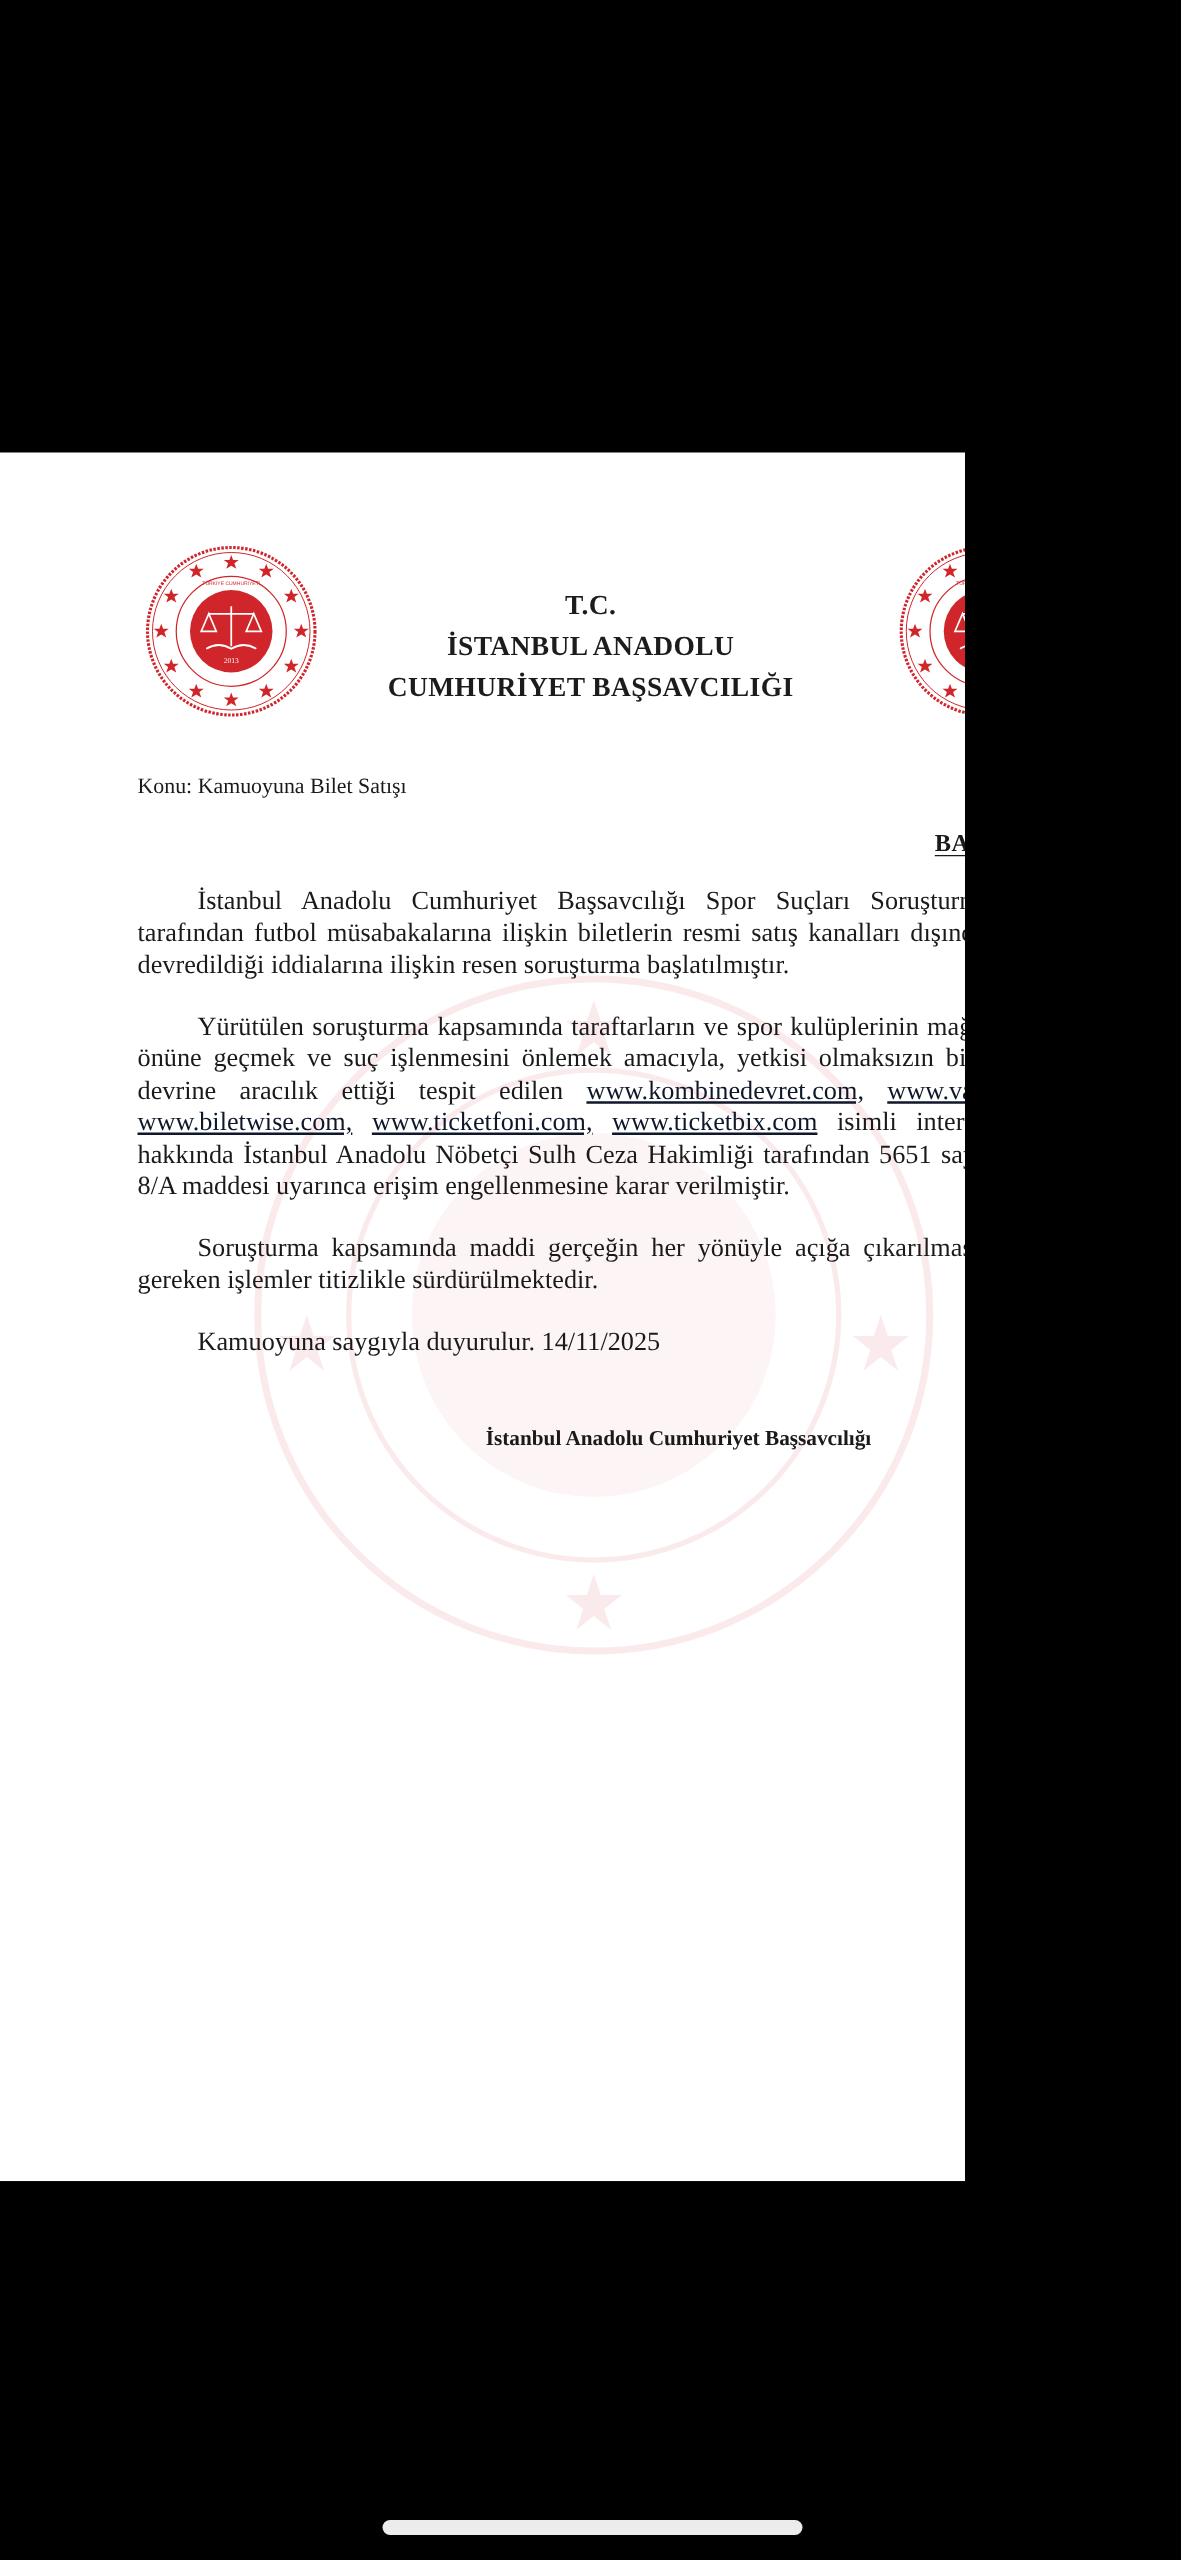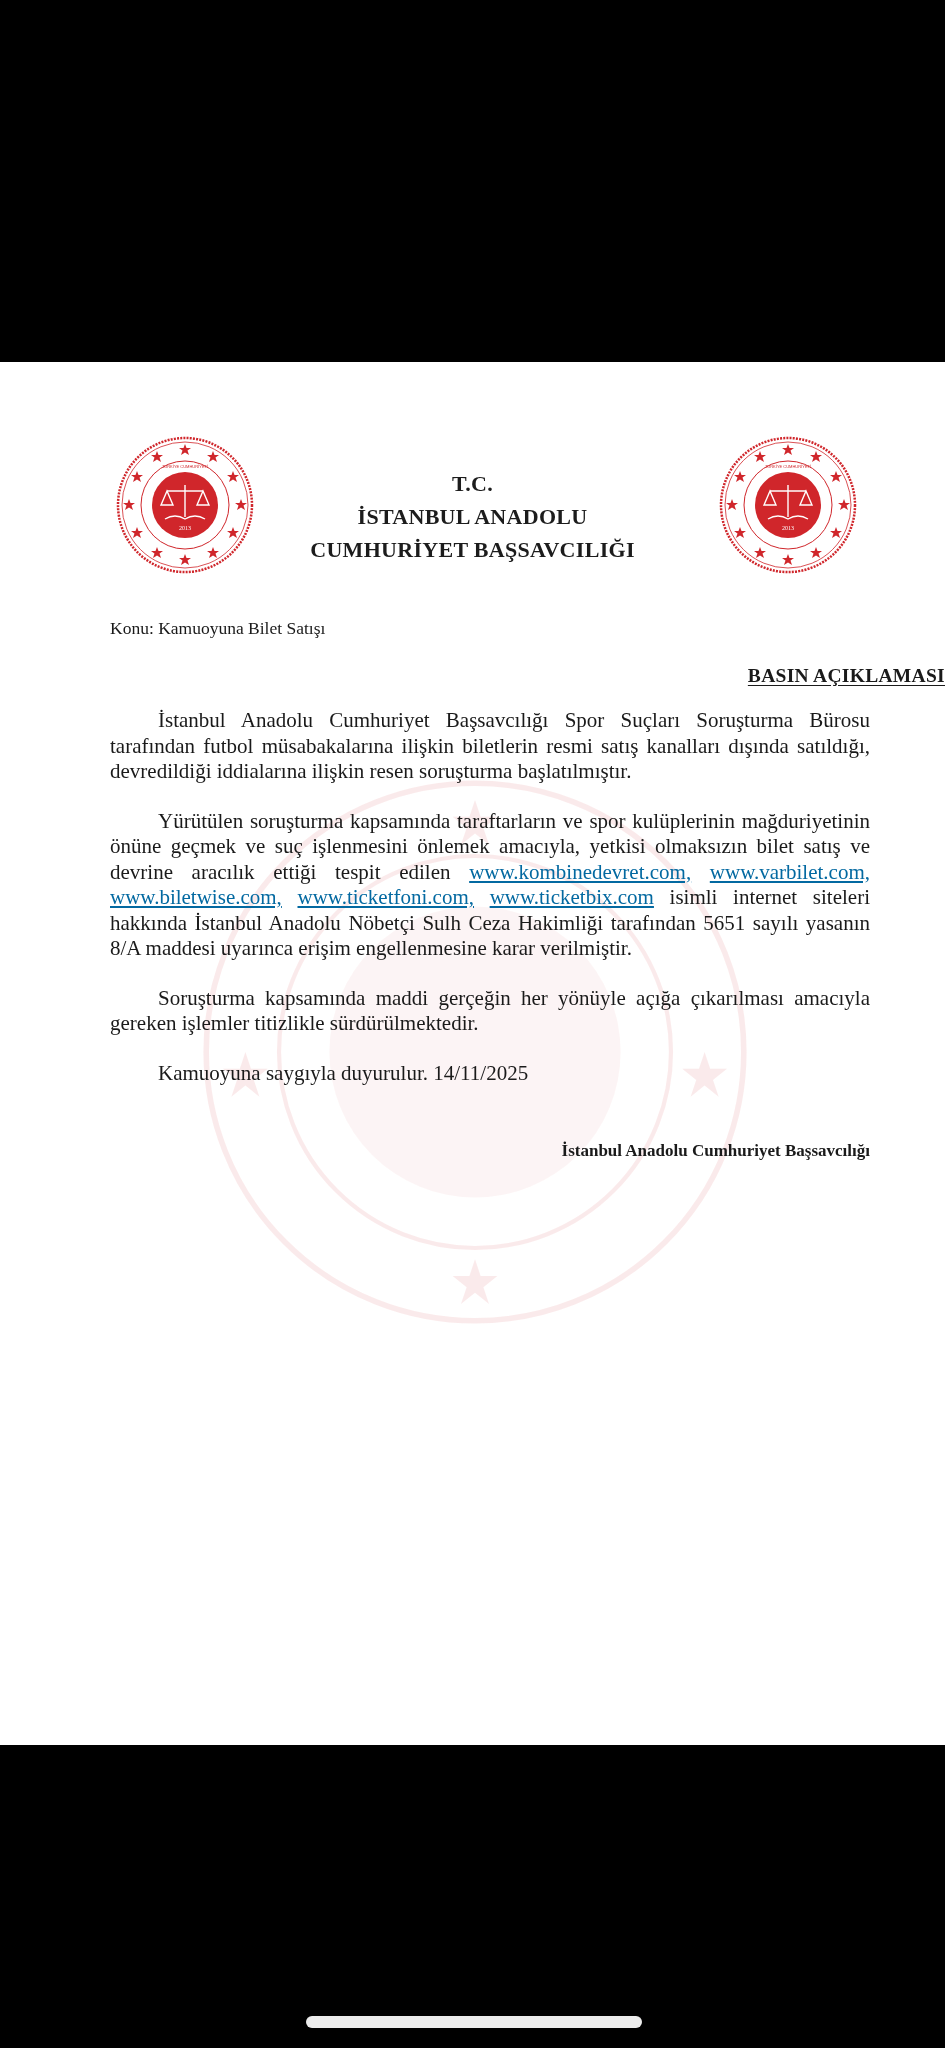--- a/index.html
+++ b/index.html
@@ -4,21 +4,21 @@
 <style>
   html, body {
     margin: 0; padding: 0;
     width: 945px; height: 2048px;
     background: #000;
     overflow: hidden;
   }
   .screen { position: relative; width: 945px; height: 2048px; background: #000; }
   .top-bar { position: absolute; left: 0; top: 0; width: 945px; height: 362px; background: #000; }
   .page {
-    position: absolute; left: 0; top: 362px; width: 945px; height: 1383px;
+    position: absolute; left: 0; top: 362px; width: 772px; height: 1383px;
     background: #ffffff; overflow: hidden;
     font-family: "Liberation Serif", "DejaVu Serif", serif;
     color: #1a1a1a;
   }
   .bottom-bar { position: absolute; left: 0; top: 1745px; width: 945px; height: 303px; background: #000; }
   .home-indicator {
     position: absolute; left: 306px; top: 2016px; width: 336px; height: 12px;
     border-radius: 6px; background: #ececec;
   }
 
@@ -50,21 +50,21 @@
     position: absolute; left: 0; width: 945px; top: 303px; text-align: right;
     font-size: 19.5px; font-weight: bold; text-decoration: underline;
     text-underline-offset: 3px; letter-spacing: 0.3px;
   }
 
   .body {
     position: absolute; left: 110px; width: 760px; top: 346px;
     font-size: 21px; line-height: 25.5px; text-align: justify;
   }
   .body p { margin: 0 0 24px 0; text-indent: 48px; }
-  .body a { color: #0369a1; text-decoration: underline; }
+  .body a { color: #0f172a; text-decoration: underline; }
 
   .signature {
     position: absolute; right: 75px; top: 779px;
     font-size: 17px; font-weight: bold;
   }
 </style>
 </head>
 <body>
 
 <div class="screen">

